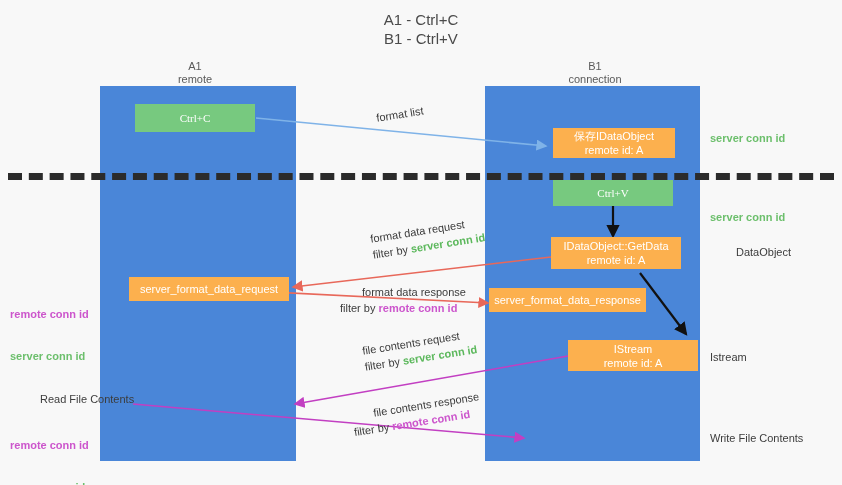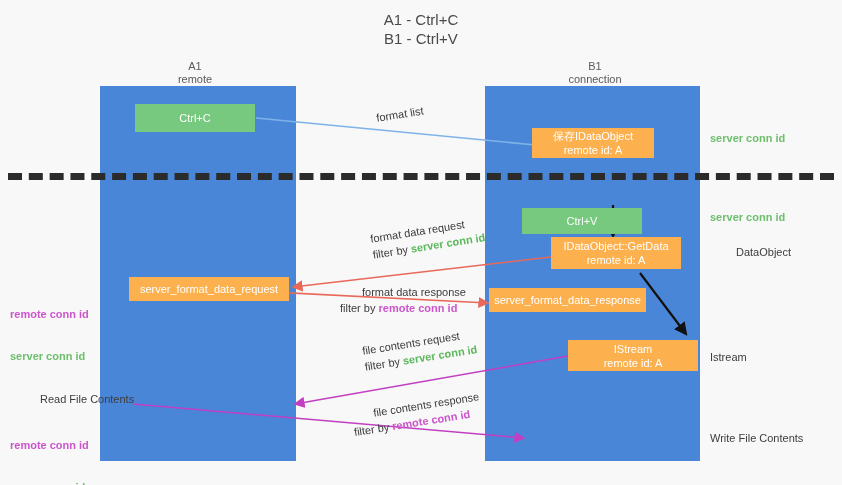--- a/index.html
+++ b/index.html
@@ -54,21 +54,21 @@
     display: flex;
     flex-direction: column;
     align-items: center;
     justify-content: center;
     color: #ffffff;
     font-size: 11px;
     line-height: 14px;
     text-align: center;
     white-space: pre;
   }
-  .box.green { background: #77c97f; }
+  .box.green { background: #77c97f; font-family: Liberation Serif, serif; }
   .box.orange { background: #fcb04e; }
 
   
   .dashed-line {
     position: absolute;
     height: 0;
     border-top: 7px dashed #2b2b2b;
   }
 
   
@@ -163,24 +163,24 @@
 
     <line x1="568" y1="356" x2="295" y2="404" stroke="#c23fc2" stroke-width="1.6" marker-end="url(#ah-mag)"></line>
 
     <line x1="133" y1="404" x2="524" y2="438" stroke="#c23fc2" stroke-width="1.6" marker-end="url(#ah-mag)"></line>
   </svg>
 
   <div class="dashed-line" style="left:8px; top:173px; width:826px;"></div>
 
   <div class="box green" style="left:135px; top:104px; width:120px; height:28px;">Ctrl+C</div>
 
-  <div class="box orange" style="left:532px; top:128px; width:122px; height:30px;">保存IDataObject
+  <div class="box orange" style="left:553px; top:128px; width:122px; height:30px;">保存IDataObject
 remote id: A</div>
 
-  <div class="box green" style="left:522px; top:180px; width:120px; height:26px;margin-top:28px;">Ctrl+V</div>
+  <div class="box green" style="left:553px; top:180px; width:120px; height:26px;">Ctrl+V</div>
 
   <div class="box orange" style="left:551px; top:237px; width:130px; height:32px;">IDataObject::GetData
 remote id: A</div>
 
   <div class="box orange" style="left:129px; top:277px; width:160px; height:24px;">server_format_data_request</div>
 
   <div class="box orange" style="left:489px; top:288px; width:157px; height:24px;">server_format_data_response</div>
 
   <div class="box orange" style="left:568px; top:340px; width:130px; height:31px;">IStream
 remote id: A</div>

